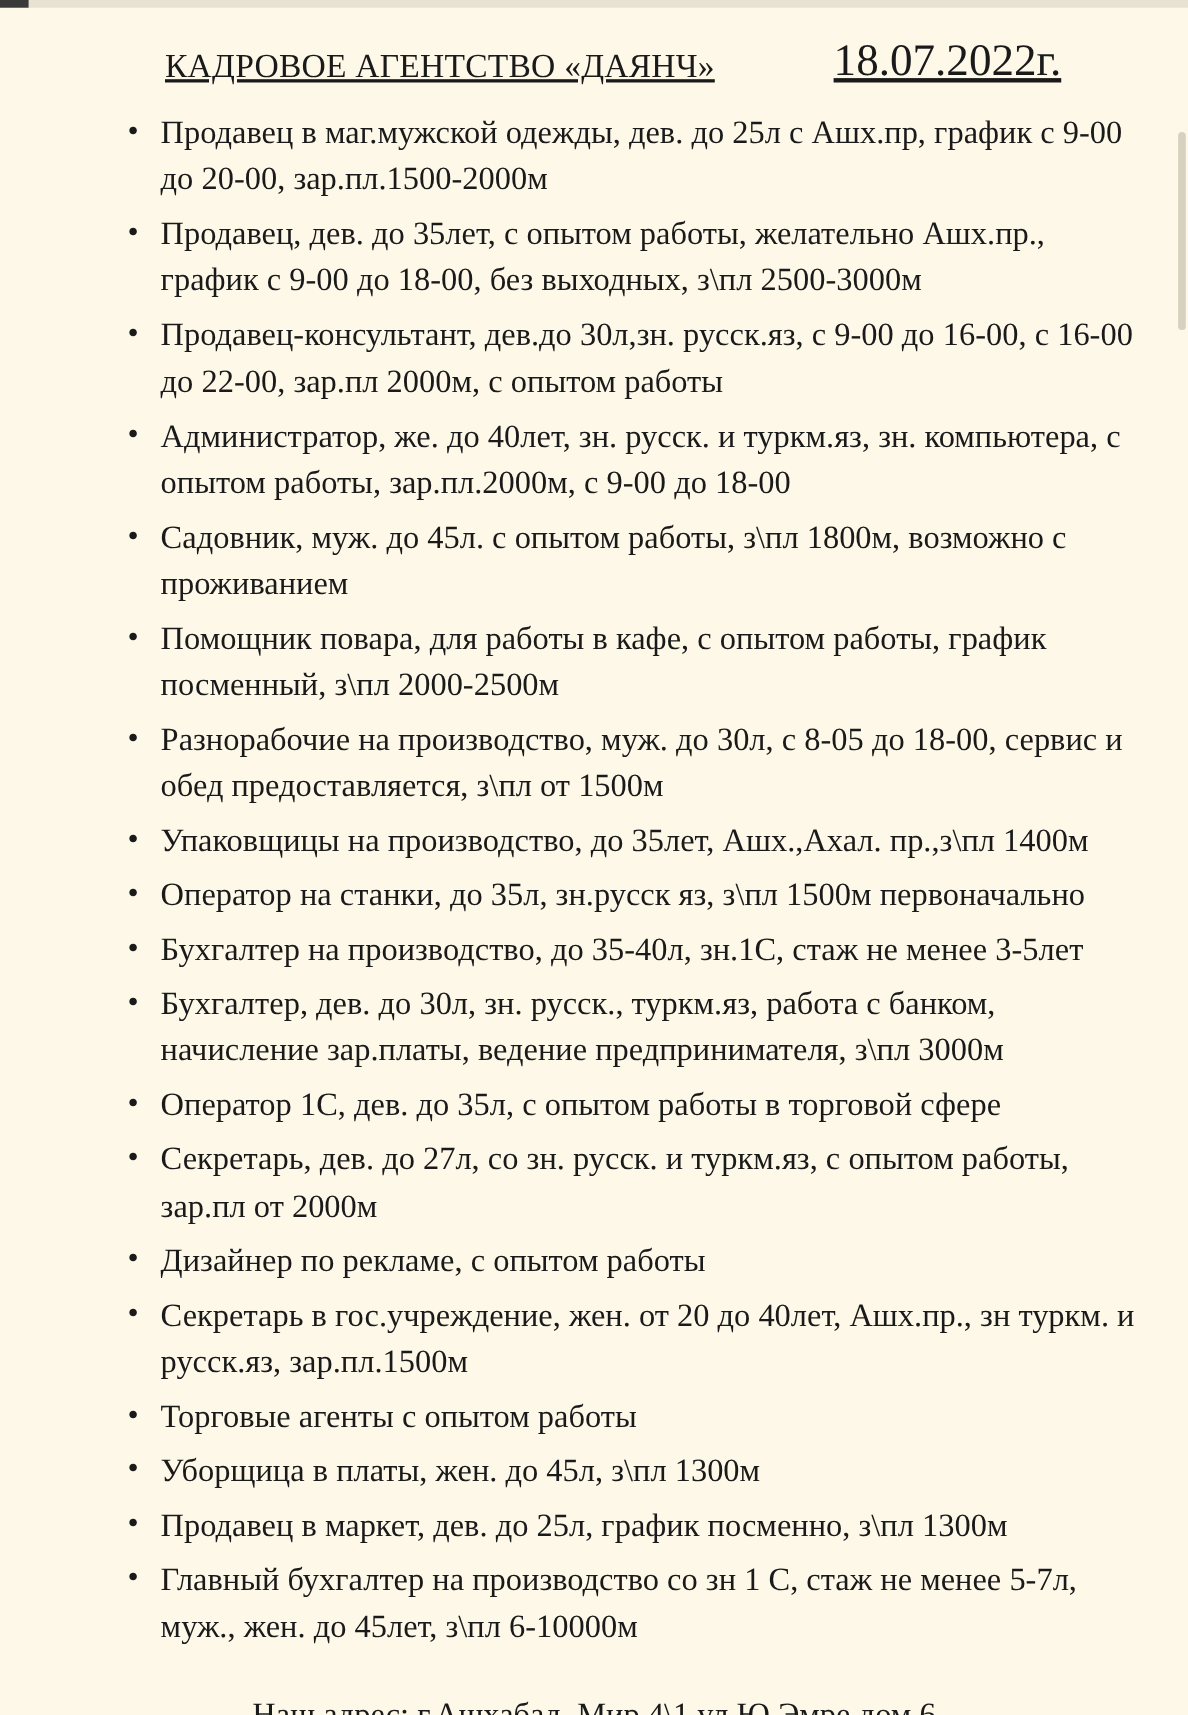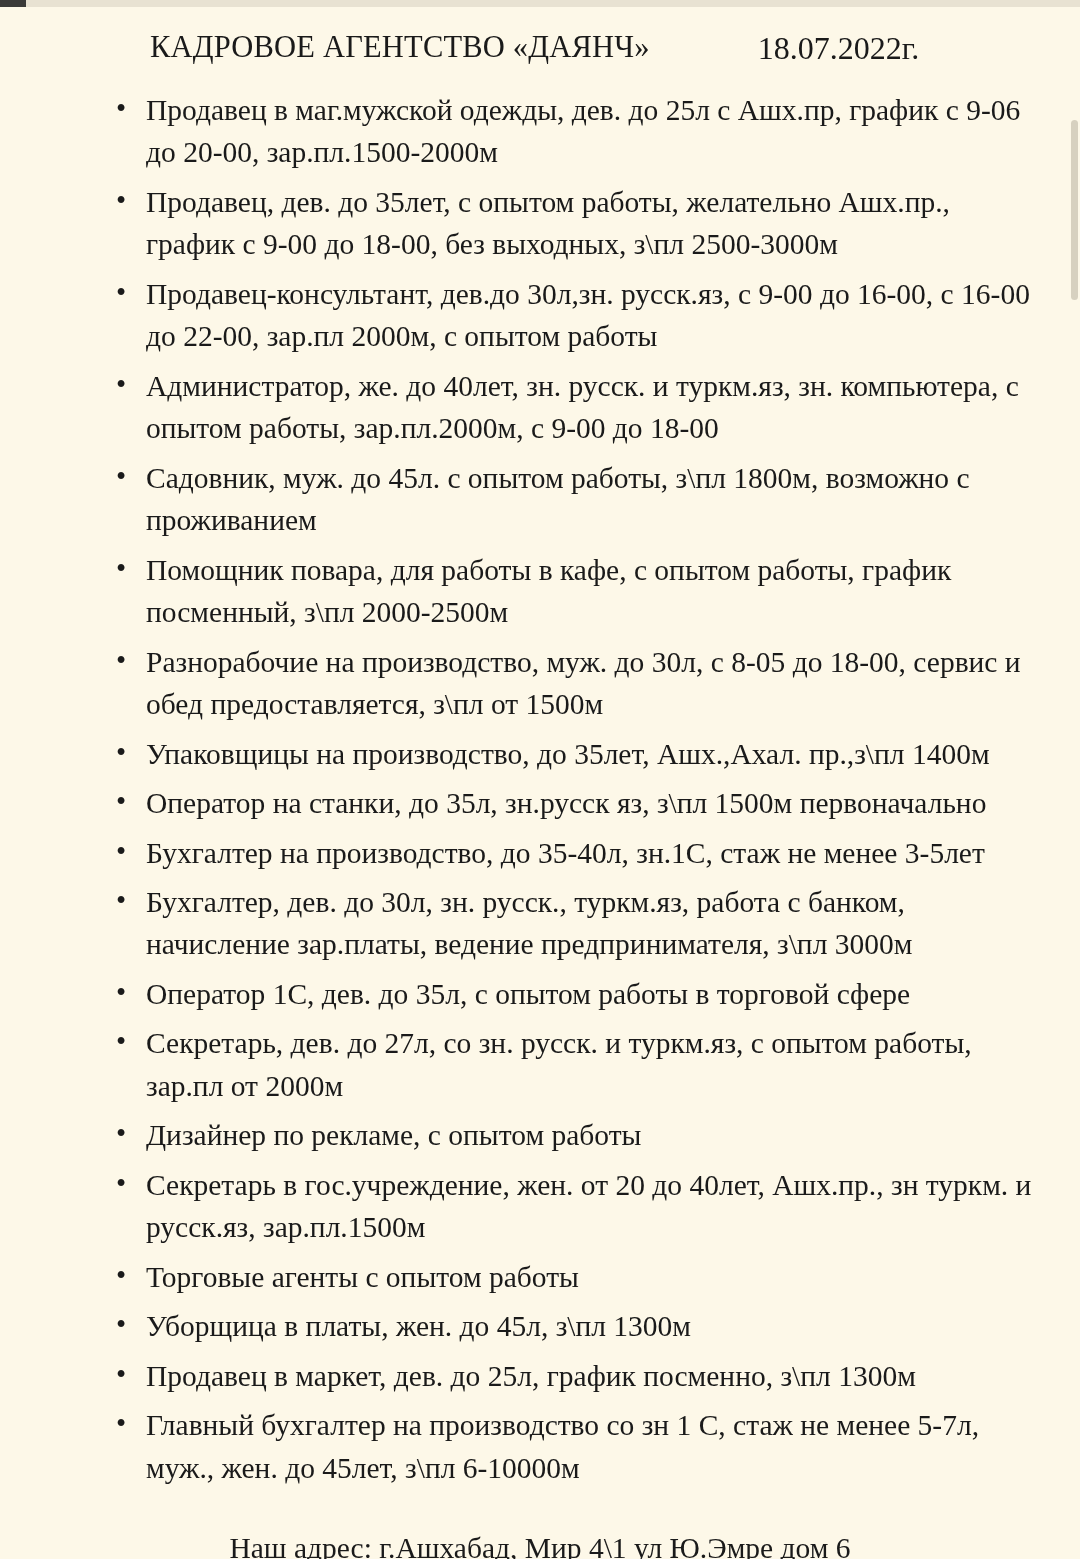--- a/index.html
+++ b/index.html
@@ -43,31 +43,32 @@
     position: absolute;
     right: 2px;
     top: 120px;
     width: 7px;
     height: 180px;
     border-radius: 5px;
     background: #d7d1c0;
   }
   header.doc-head {
     display: flex;
-    align-items: flex-start;
+    align-items: flex-end;
     padding-top: 30px;
     padding-left: 120px;
+    text-decoration: underline;
   }
   .doc-title {
     font-size: 30.5px;
     letter-spacing: 0.2px;
     white-space: nowrap;
   }
   .doc-date {
-    font-size: 32px;
+    font-size: 41px;
     margin-left: 108px;
     white-space: nowrap;
   }
   ul.vacancies {
     list-style: none;
     margin: 22px 0 0 0;
     padding: 0 14px 0 86px;
   }
   ul.vacancies > li {
     position: relative;
@@ -103,21 +104,21 @@
   <div class="scroll-hint"></div>
 
   <header class="doc-head">
     <div class="doc-title">КАДРОВОЕ АГЕНТСТВО «ДАЯНЧ»</div>
     <div class="doc-date">18.07.2022г.</div>
   </header>
 
   <ul class="vacancies" id="vacancy-list">
   <li>
         <span class="bullet">•</span>
-        <span class="txt">Продавец в маг.мужской одежды, дев. до 25л с Ашх.пр, график с 9-06 до 20-00, зар.пл.1500-2000м</span>
+        <span class="txt">Продавец в маг.мужской одежды, дев. до 25л с Ашх.пр, график с 9-00 до 20-00, зар.пл.1500-2000м</span>
       </li>
       <li>
         <span class="bullet">•</span>
         <span class="txt">Продавец, дев. до 35лет, с опытом работы, желательно Ашх.пр., график с 9-00 до 18-00, без выходных, з\пл 2500-3000м</span>
       </li>
       <li>
         <span class="bullet">•</span>
         <span class="txt">Продавец-консультант, дев.до 30л,зн. русск.яз, с 9-00 до 16-00, с 16-00 до 22-00, зар.пл 2000м, с опытом работы</span>
       </li>
       <li>

